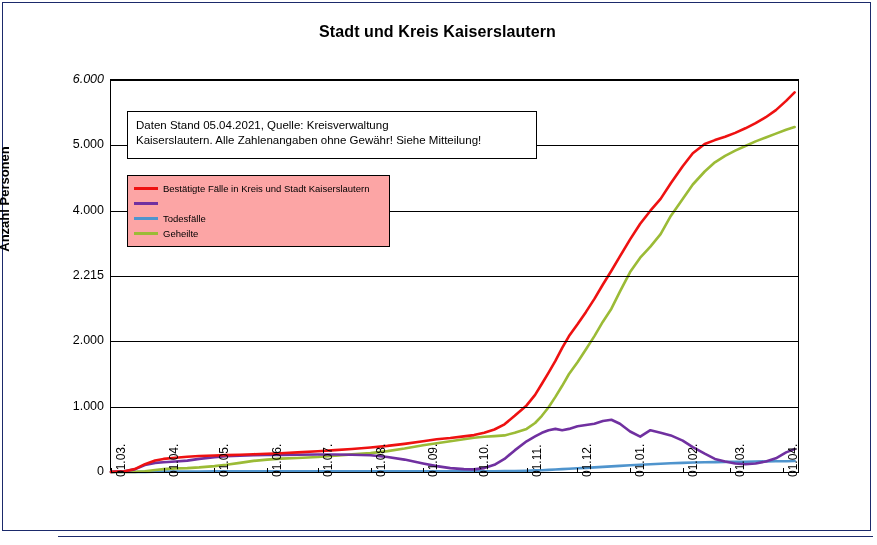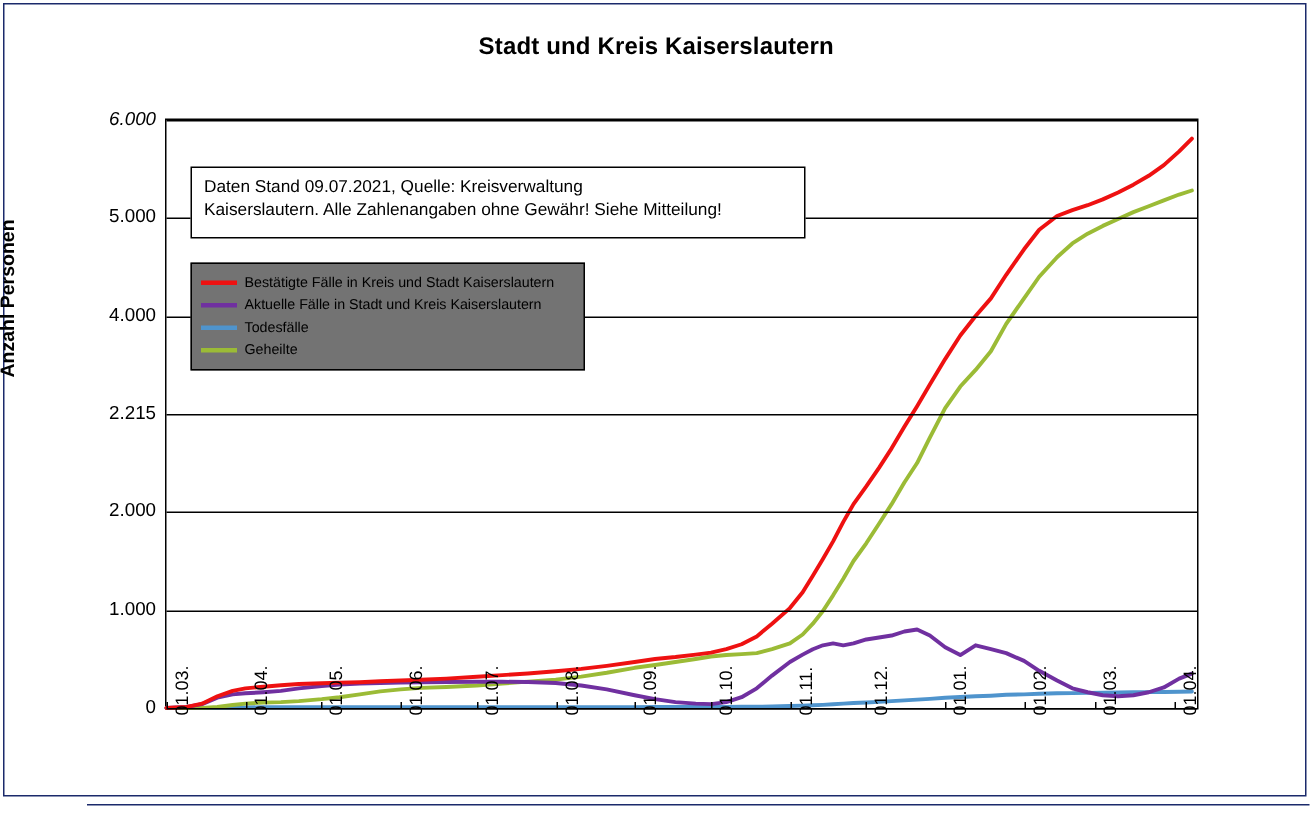--- a/index.html
+++ b/index.html
@@ -120,21 +120,21 @@
     color: #000000;
     line-height: 15px;
   }
   #legend-box {
     position: absolute;
     left: 124px;
     top: 172px;
     width: 263px;
     height: 72px;
     border: 1px solid #000000;
-    background: #737373;
+    background: #fca5a5;
     box-sizing: border-box;
     padding: 5px 6px;
   }
   .legend-row {
     display: flex;
     align-items: center;
     height: 15px;
   }
   .legend-swatch {
     width: 24px;
@@ -218,32 +218,31 @@
         <div class="xtick-label" style="left: 526.593px;">01.11.</div>
         <div class="xtick-label" style="left: 577.481px;">01.12.</div>
         <div class="xtick-label" style="left: 630.067px;">01.01.</div>
         <div class="xtick-label" style="left: 682.652px;">01.02.</div>
         <div class="xtick-label" style="left: 730.148px;">01.03.</div>
         <div class="xtick-label" style="left: 782.733px;">01.04.</div>
       </div>
 
 
     <div id="note-box">
-      <div>Daten Stand 09.07.2021, Quelle: Kreisverwaltung</div>
+      <div>Daten Stand 05.04.2021, Quelle: Kreisverwaltung</div>
       <div>Kaiserslautern. Alle Zahlenangaben ohne Gewähr! Siehe Mitteilung!</div>
     </div>
 
     <div id="legend-box">
         <div class="legend-row">
           <span class="legend-swatch" style="background: rgb(238, 17, 17);"></span>
           <span class="legend-label">Bestätigte Fälle in Kreis und Stadt Kaiserslautern</span>
         </div>
         <div class="legend-row">
           <span class="legend-swatch" style="background: rgb(112, 48, 160);"></span>
-          <span class="legend-label">Aktuelle Fälle in Stadt und Kreis Kaiserslautern</span>
         </div>
         <div class="legend-row">
           <span class="legend-swatch" style="background: rgb(79, 148, 205);"></span>
           <span class="legend-label">Todesfälle</span>
         </div>
         <div class="legend-row">
           <span class="legend-swatch" style="background: rgb(155, 187, 54);"></span>
           <span class="legend-label">Geheilte</span>
         </div>
       </div>

